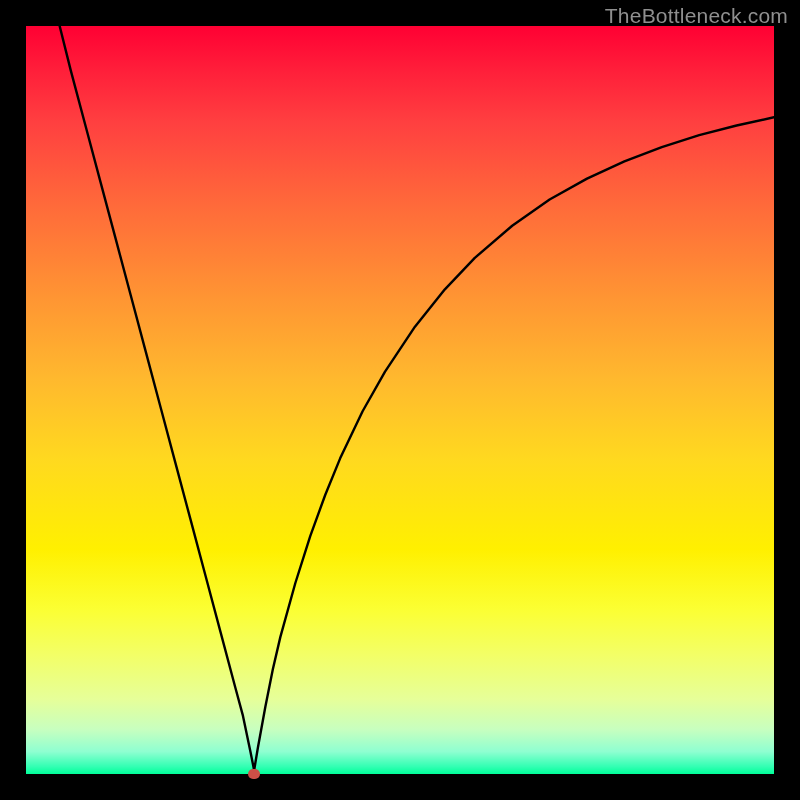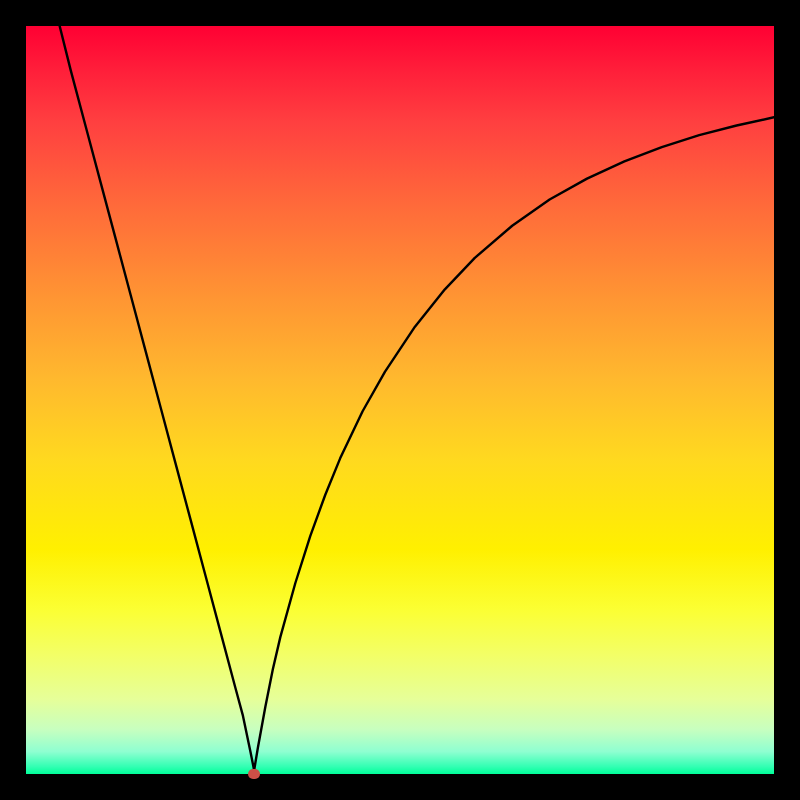--- a/index.html
+++ b/index.html
@@ -83,20 +83,21 @@
     font-size: 21px;
     font-weight: 500;
     letter-spacing: 0.2px;
     user-select: none;
   }
 </style>
 </head>
 <body>
 
 <div class="stage">
+  <div class="watermark">TheBottleneck.com</div>
 
   <div class="plot-frame">
     <div class="plot-inner">
       <div class="gradient"></div>
       <svg class="curve-svg" viewBox="0 0 748 748" preserveAspectRatio="none">
         <path id="curvePath" class="curve-path" d="M29.92 -14.96 L44.88 44.88 L59.84 100.98 L74.80 157.08 L89.76 213.18 L104.72 269.28 L119.68 325.38 L134.64 381.48 L149.60 437.58 L164.56 493.68 L179.52 549.78 L194.48 605.88 L209.44 661.98 L216.92 689.66 L224.40 725.56 L228.14 744.26 L231.88 721.82 L239.36 680.68 L246.84 643.28 L254.32 611.12 L269.28 557.26 L284.24 510.14 L299.20 469.00 L314.16 432.34 L336.60 385.22 L359.04 345.58 L388.96 300.70 L418.88 263.30 L448.80 231.88 L486.20 199.72 L523.60 173.54 L561.00 152.59 L598.40 135.39 L635.80 121.18 L673.20 109.21 L710.60 99.48 L748.00 91.26"></path>
       </svg>
       <div id="minMarker" class="min-marker" style="left: 228.14px; top: 748px;"></div>
     </div>
   </div>

